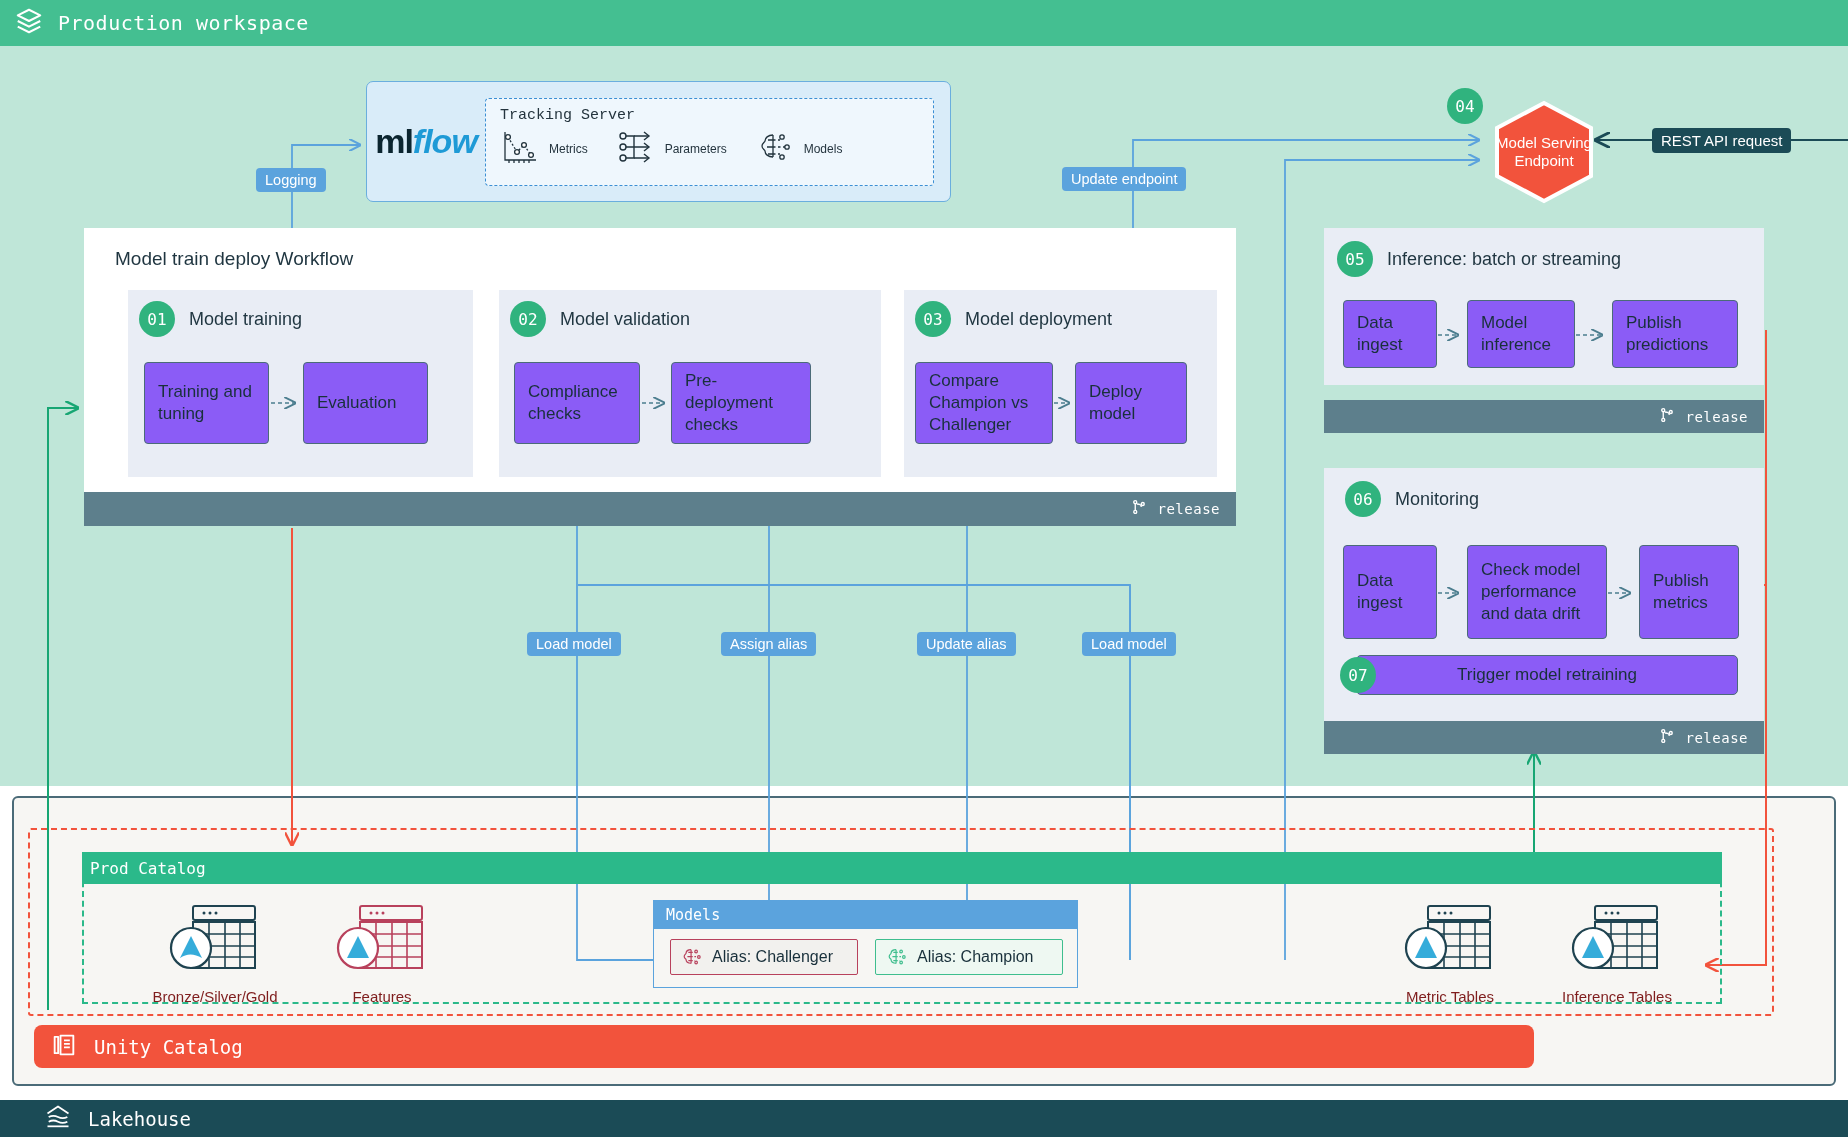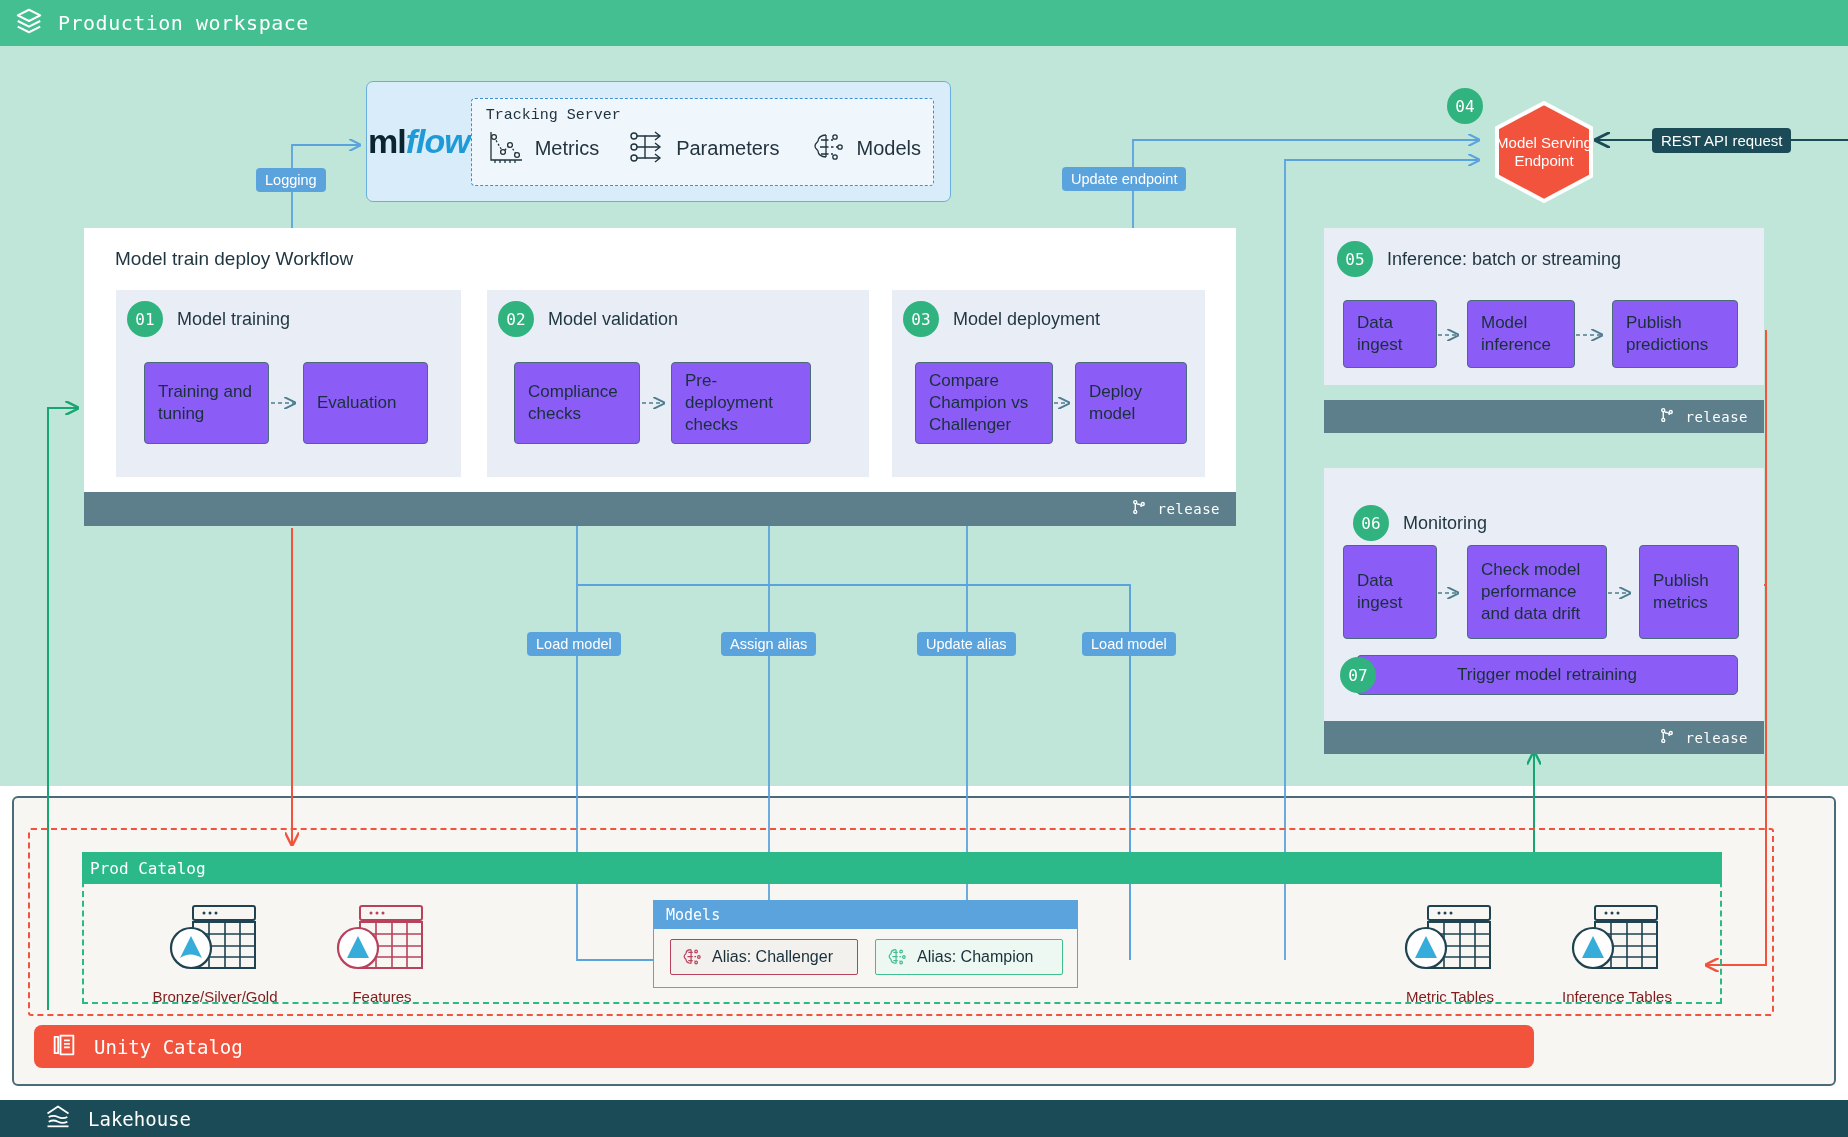--- a/index.html
+++ b/index.html
@@ -74,40 +74,40 @@
     flex:1; margin-right:16px; height:88px;
     border:1.7px dashed #3b8fd4; border-radius:4px; background:#eff7fd;
     padding:8px 12px 0 14px; position:relative;
   }
   .tracking-title {
     font-family:Liberation Mono, monospace;
     font-size:15px; color:#24343e;
   }
   .tracking-items { display:flex; align-items:center; gap:28px; margin-top:4px; }
   .tr-item { display:flex; align-items:center; gap:9px; }
-  .tr-item .lbl { font-size:20px; color:#24343e; }
+  .tr-item .lbl { font-size:12px; color:#24343e; }
 
   
   .wf-card {
     position:absolute; background:#ffffff; z-index:6;
   }
   .rel-bar {
     position:absolute; background:#5d7f8c; display:flex; align-items:center;
     justify-content:flex-end; gap:9px; padding-right:16px; z-index:7;
   }
   .rel-bar .rel-txt {
     font-family:"DejaVu Sans Mono","Liberation Mono",monospace;
     font-size:14px; color:#ffffff; letter-spacing:0.5px;
   }
 
   .wf-title { font-size:19px; color:#1f3540; }
 
   
   .stage {
-    position:absolute; background:#e9edf5; z-index:6;
+    position:absolute; background:#e9edf5; z-index:6;margin-left:12px;
   }
   .stage-head { display:flex; align-items:center; gap:14px; padding:11px 0 0 11px; }
   .badge {
     width:36px; height:36px; border-radius:50%; background:#30b37e;
     color:#fff; display:flex; align-items:center; justify-content:center;
     font-family:"DejaVu Sans Mono","Liberation Mono",monospace; font-size:16px;
     flex:0 0 auto;
   }
   .stage-name { font-size:18px; color:#1f3540; }
 
@@ -386,21 +386,21 @@
         <circle cx="7" cy="5.5" r="2"></circle>
           <circle cx="7" cy="18.5" r="2"></circle>
           <circle cx="17" cy="8" r="2"></circle>
         <path d="M7 7.5v9M9 8c5 0 6 1 6 4"></path>
         </svg>
     </span>
     <span class="rel-txt">release</span>
   </div>
 
   <div class="wf-card" style="left:1324px; top:468px; width:440px; height:253px; background:#e9edf5;">
-    <div class="stage-head" style="padding:13px 0 0 29px;margin-top:24px;">
+    <div class="stage-head" style="padding:13px 0 0 21px;">
       <div class="badge">06</div>
       <div class="stage-name">Monitoring</div>
     </div>
   </div>
   <div class="nodebox" style="left:1343px; top:545px; width:94px; height:94px;">Data ingest</div>
   <div class="nodebox" style="left:1467px; top:545px; width:140px; height:94px;">Check model performance and data drift</div>
   <div class="nodebox" style="left:1639px; top:545px; width:100px; height:94px;">Publish metrics</div>
   <svg style="position:absolute; left:1437px; top:583px; width:32px; height:20px; z-index:8;">
     <path d="M1 10 H21" stroke="#4b7d8e" stroke-width="1.7" stroke-dasharray="4 3" fill="none" marker-end="url(#adash)"></path>
   </svg>

